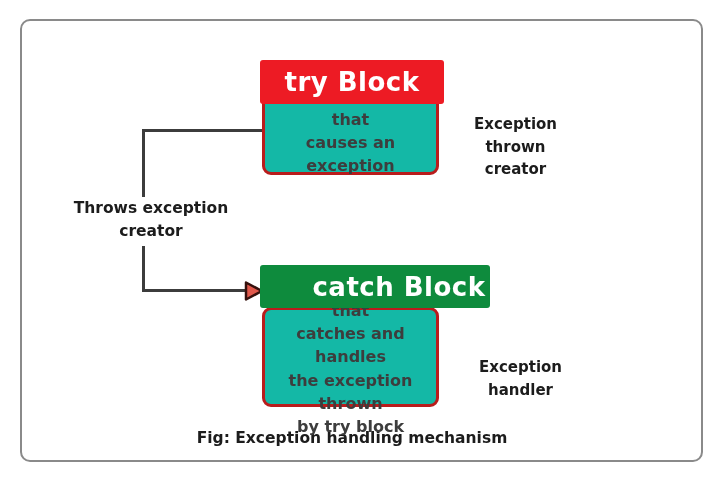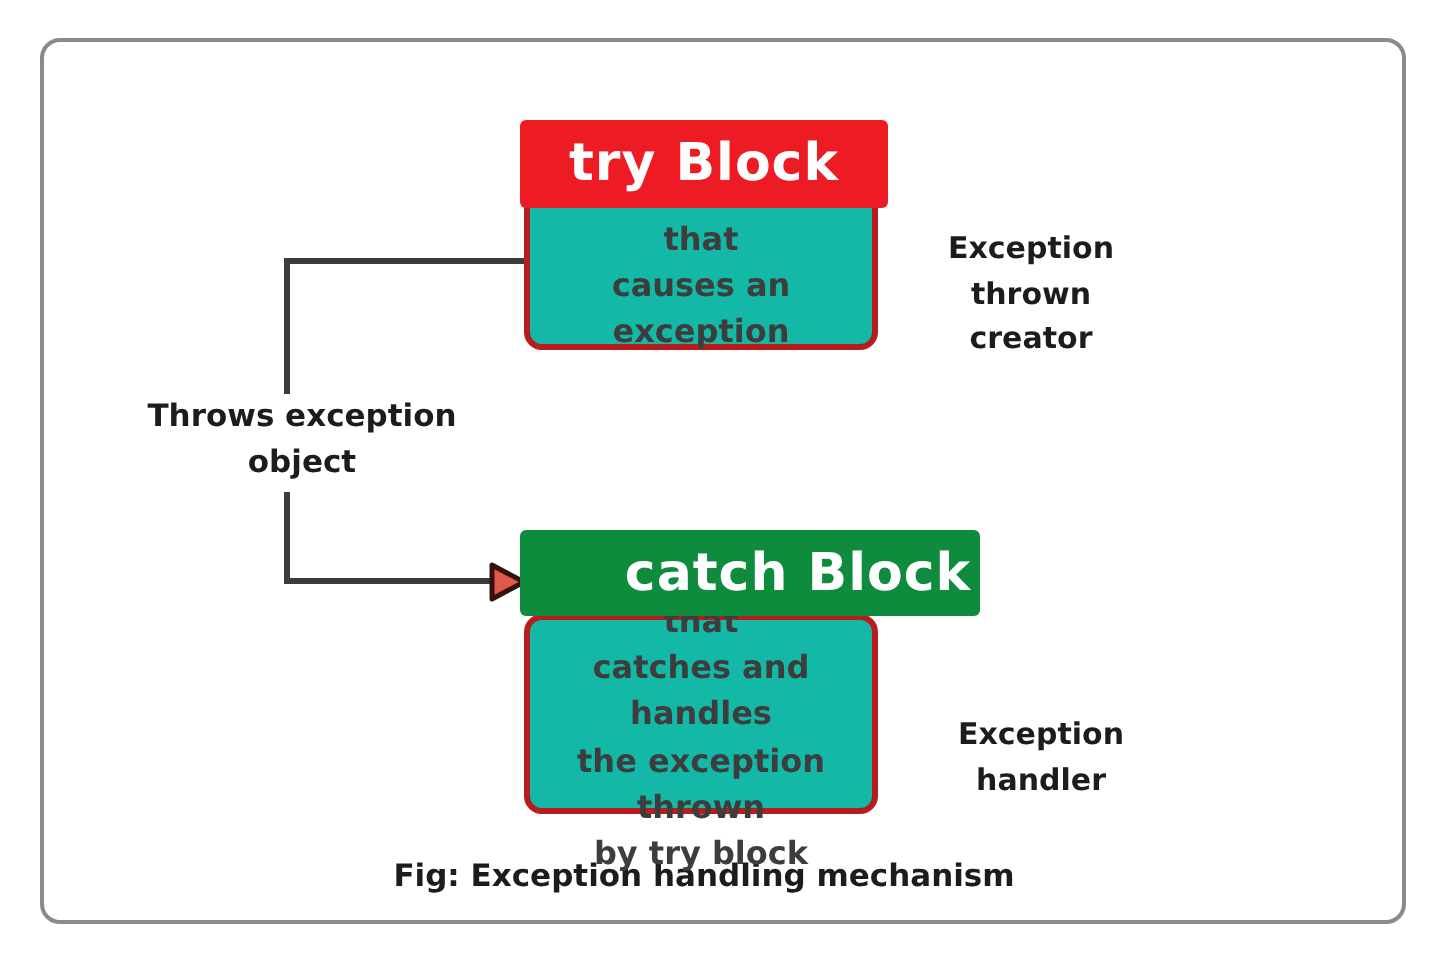--- a/index.html
+++ b/index.html
@@ -56,21 +56,21 @@
 
 <div class="canvas">
   <div class="frame"></div>
 
   <div class="conn conn-h1"></div>
   <div class="conn conn-v1"></div>
   <div class="conn conn-v2"></div>
   <div class="conn conn-h2"></div>
 
   <div class="conn-label">Throws exception
-object</div>
+creator</div>
 
   <svg class="arrowhead" width="20" height="22" viewBox="0 0 20 22">
     <polygon points="2,2.5 18,11 2,19.5" fill="#e0584b" stroke="#35100c" stroke-width="2.5" stroke-linejoin="round"></polygon>
   </svg>
 
   <div class="block-header try-header" style="background-color: rgb(237, 27, 36);">
     <span>try Block</span>
   </div>
   <div class="block-body try-body">
     <span>A block of code that

